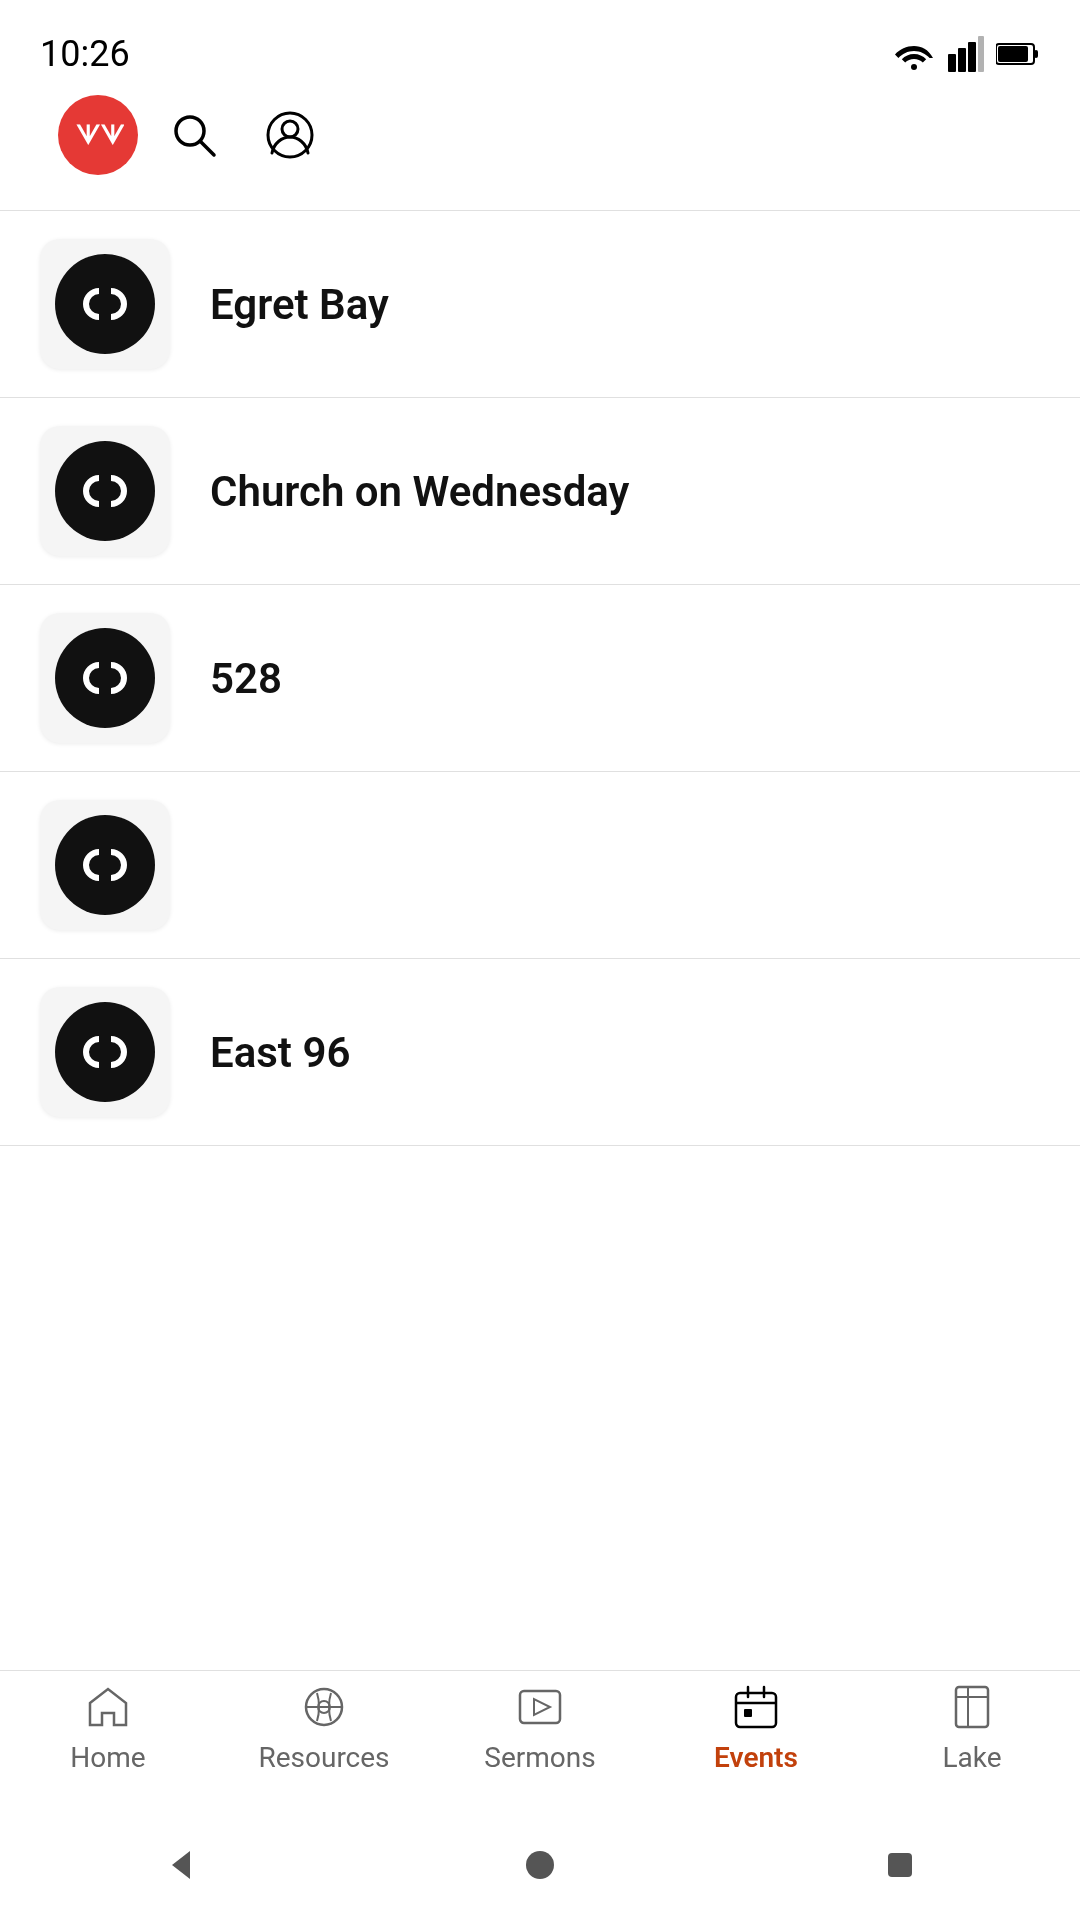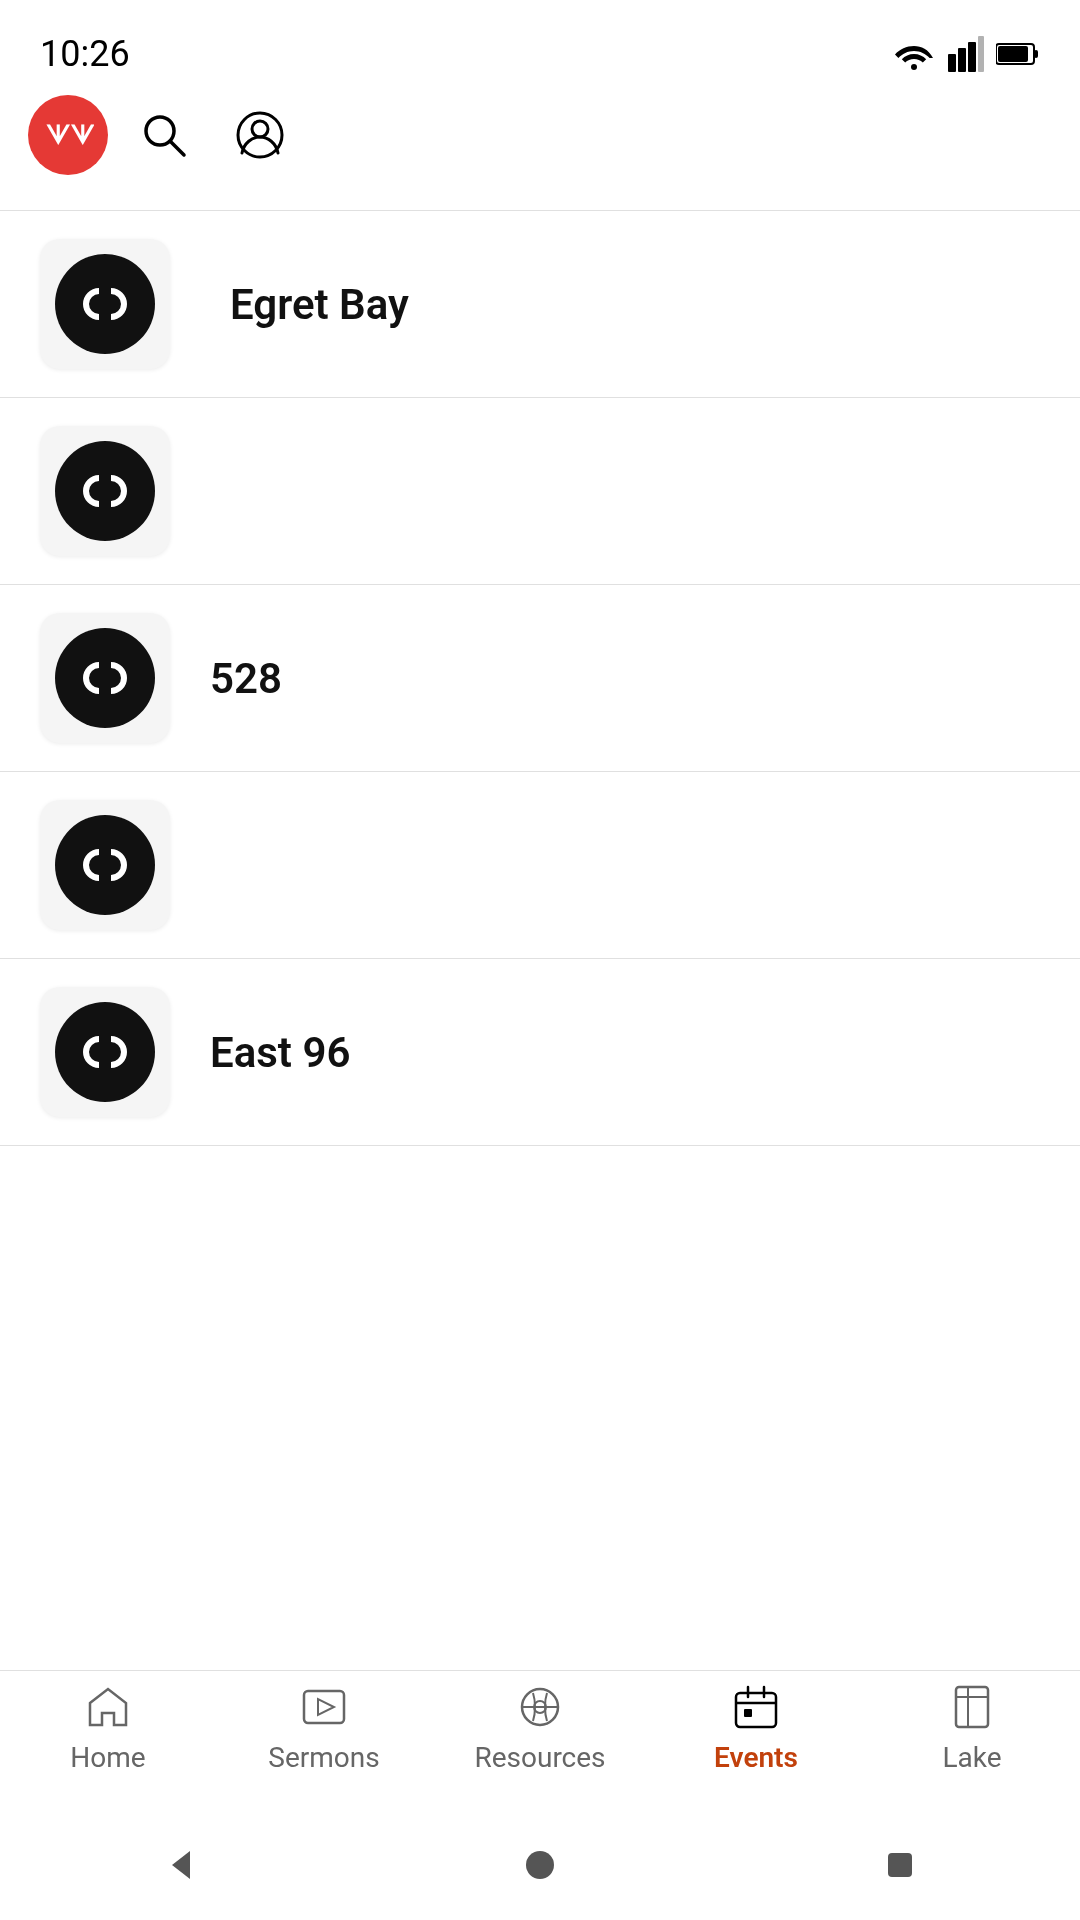--- a/index.html
+++ b/index.html
@@ -33,21 +33,21 @@
       gap: 12px;
     }
     .status-icons svg {
       fill: #000;
     }
 
     
     .header {
       display: flex;
       align-items: center;
-      padding: 20px 28px;
+      padding: 20px 58px;
       height: 110px;
     }
     .header-logo {
       width: 80px;
       height: 80px;
       background: #e53935;
       border-radius: 50%;
       display: flex;
       align-items: center;
       justify-content: center;
@@ -82,21 +82,20 @@
     .church-item {
       display: flex;
       align-items: center;
       padding: 28px 40px;
       border-bottom: 1px solid #e0e0e0;
       cursor: pointer;
       min-height: 160px;
     }
     .church-item:first-child {
       border-top: 1px solid #e0e0e0;
-      gap: 20px;
     }
     .church-logo-wrap {
       width: 130px;
       height: 130px;
       background: #f5f5f5;
       border-radius: 20px;
       display: flex;
       align-items: center;
       justify-content: center;
       margin-right: 40px;
@@ -249,20 +248,21 @@
         <div class="church-logo-inner">
           <svg width="72" height="48" viewBox="0 0 72 48">
 
             <g transform="translate(36,24)">
               <path d="M-6,-16 A16,16 0 1,0 -6,16 L-6,10 A10,10 0 1,1 -6,-10 Z" fill="white"></path>
               <path d="M6,-16 A16,16 0 1,1 6,16 L6,10 A10,10 0 1,0 6,-10 Z" fill="white"></path>
             </g>
           </svg>
         </div>
       </div>
+      <span class="church-name">Church on Wednesday</span>
     </div>
     <div class="church-item">
       <div class="church-logo-wrap">
         <div class="church-logo-inner">
           <svg width="72" height="48" viewBox="0 0 72 48">
 
             <g transform="translate(36,24)">
               <path d="M-6,-16 A16,16 0 1,0 -6,16 L-6,10 A10,10 0 1,1 -6,-10 Z" fill="white"></path>
               <path d="M6,-16 A16,16 0 1,1 6,16 L6,10 A10,10 0 1,0 6,-10 Z" fill="white"></path>
             </g>
@@ -302,49 +302,49 @@
 
 <div class="bottom-nav">
 
   <div class="nav-item">
     <div class="nav-icon">
       <svg width="48" height="48" viewBox="0 0 48 48" fill="none">
         <path d="M6 20L24 6l18 14v22H30V30H18v12H6V20z" stroke="#666" stroke-width="2.5" fill="none"></path>
       </svg>
     </div>
     <span class="nav-label">Home</span>
-  </div>
-
-  <div class="nav-item">
-    <div class="nav-icon">
-      <svg width="48" height="48" viewBox="0 0 48 48" fill="none">
-        <rect x="4" y="8" width="40" height="32" rx="4" stroke="#666" stroke-width="2.5" fill="none"></rect>
-        <polygon points="18,16 18,32 34,24" stroke="#666" stroke-width="2" fill="none"></polygon>
-      </svg>
-    </div>
-    <span class="nav-label">Sermons</span>
   </div>
 
   <div class="nav-item">
     <div class="nav-icon">
       <svg width="48" height="48" viewBox="0 0 48 48" fill="none">
         <circle cx="24" cy="24" r="18" stroke="#666" stroke-width="2.5" fill="none"></circle>
         <circle cx="24" cy="24" r="6" stroke="#666" stroke-width="2" fill="none"></circle>
         <path d="M17 10s2 6 2 14-2 14-2 14" stroke="#666" stroke-width="2" fill="none"></path>
         <path d="M31 10s-2 6-2 14 2 14 2 14" stroke="#666" stroke-width="2" fill="none"></path>
         <line x1="6" y1="24" x2="42" y2="24" stroke="#666" stroke-width="2"></line>
 
       </svg>
     </div>
     <span class="nav-label">Resources</span>
   </div>
 
   <div class="nav-item">
     <div class="nav-icon">
       <svg width="48" height="48" viewBox="0 0 48 48" fill="none">
+        <rect x="4" y="8" width="40" height="32" rx="4" stroke="#666" stroke-width="2.5" fill="none"></rect>
+        <polygon points="18,16 18,32 34,24" stroke="#666" stroke-width="2" fill="none"></polygon>
+      </svg>
+    </div>
+    <span class="nav-label">Sermons</span>
+  </div>
+
+  <div class="nav-item">
+    <div class="nav-icon">
+      <svg width="48" height="48" viewBox="0 0 48 48" fill="none">
         <rect x="4" y="10" width="40" height="34" rx="4" stroke="#000" stroke-width="2.5" fill="none"></rect>
         <line x1="4" y1="20" x2="44" y2="20" stroke="#000" stroke-width="2.5"></line>
         <line x1="16" y1="4" x2="16" y2="14" stroke="#000" stroke-width="2.5" stroke-linecap="round"></line>
         <line x1="32" y1="4" x2="32" y2="14" stroke="#000" stroke-width="2.5" stroke-linecap="round"></line>
         <rect x="12" y="26" width="8" height="8" rx="1" fill="#000"></rect>
       </svg>
     </div>
     <span class="nav-label active">Events</span>
   </div>
 

